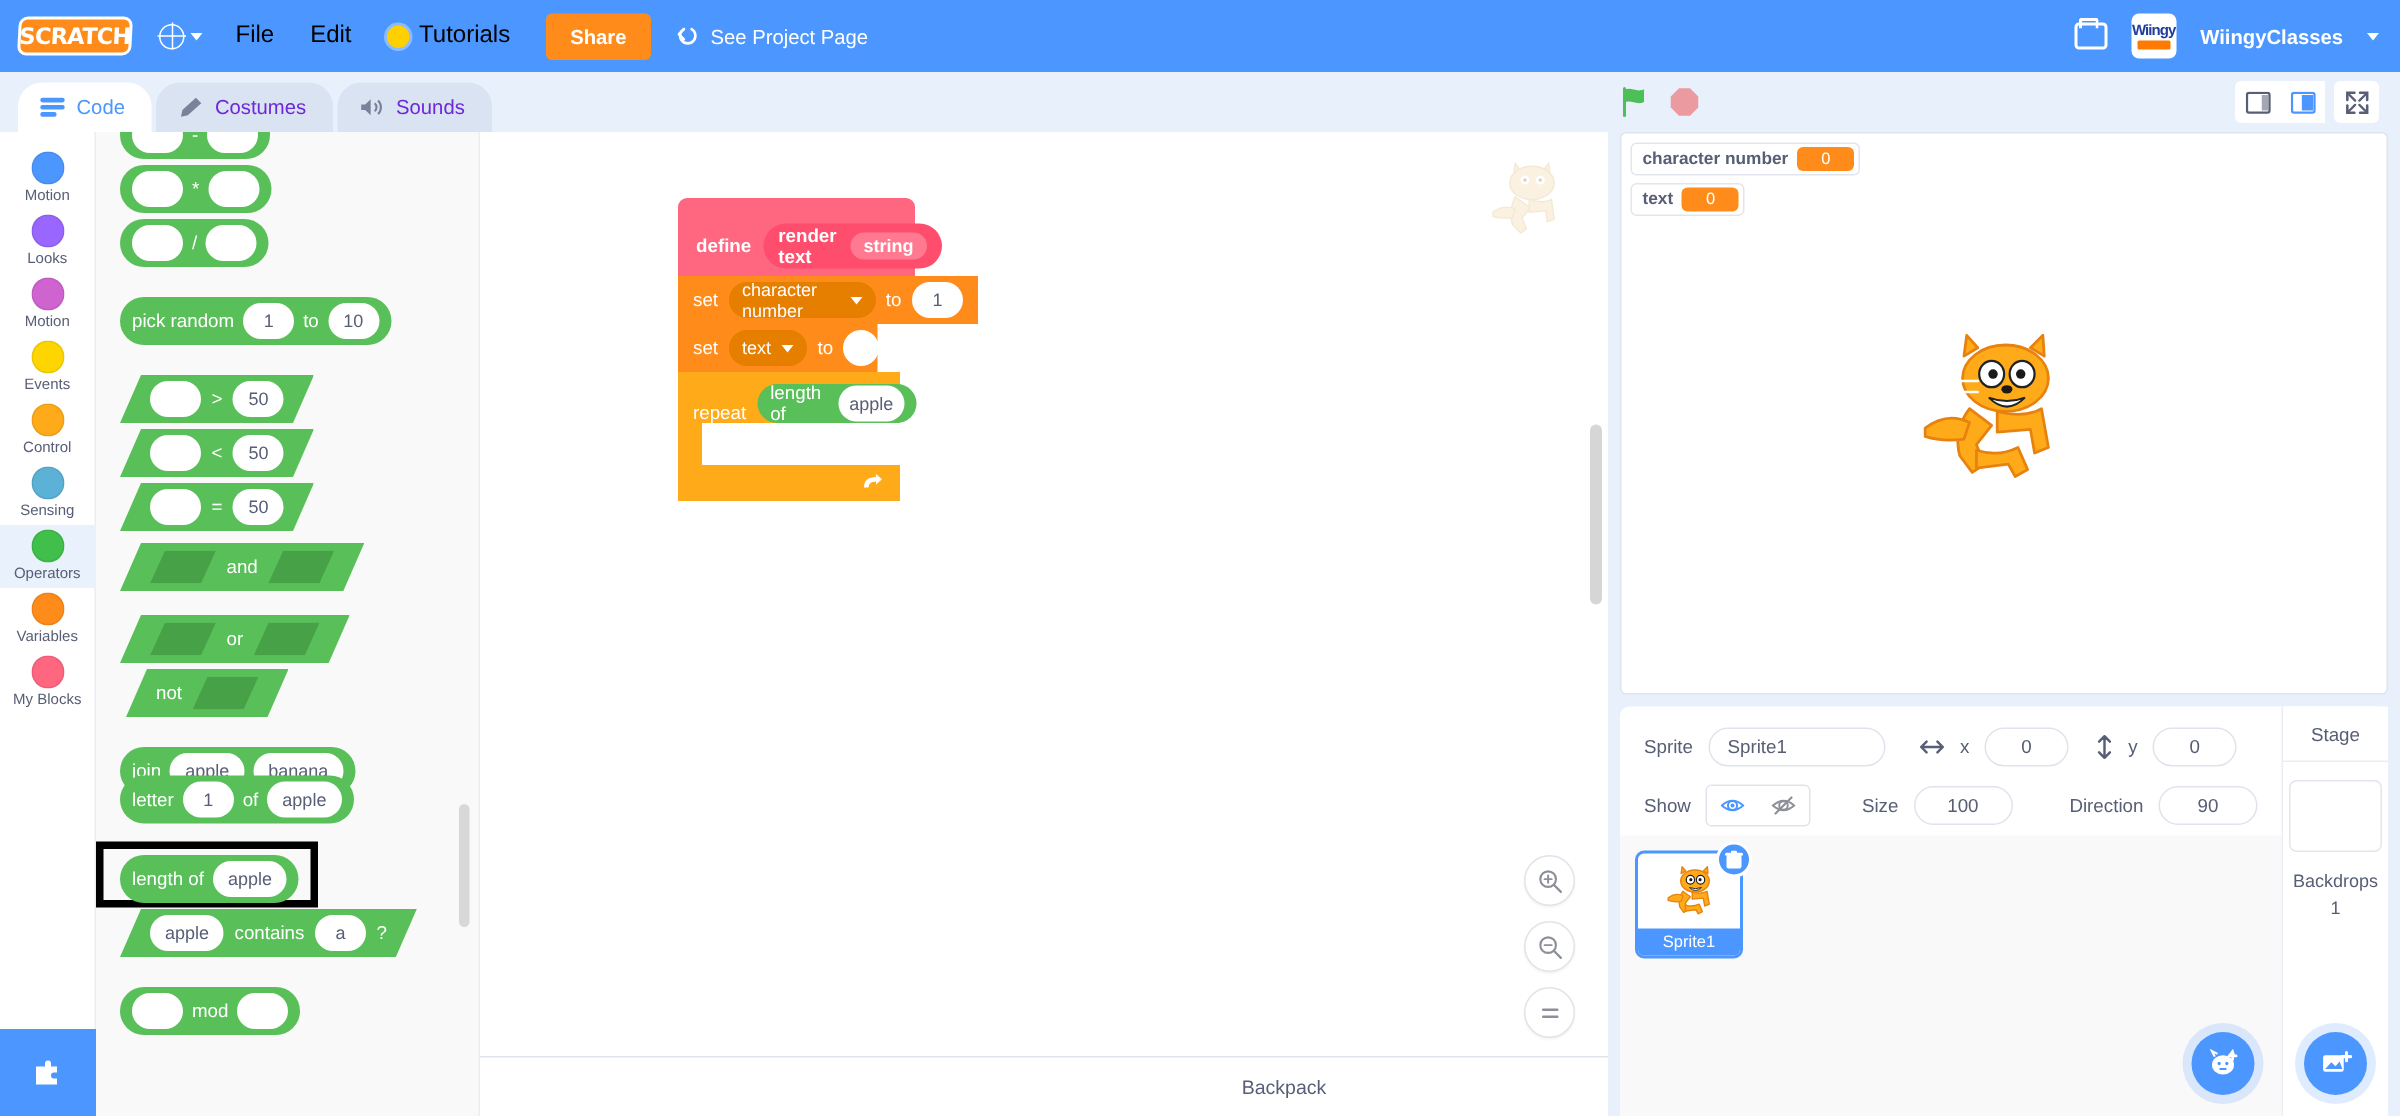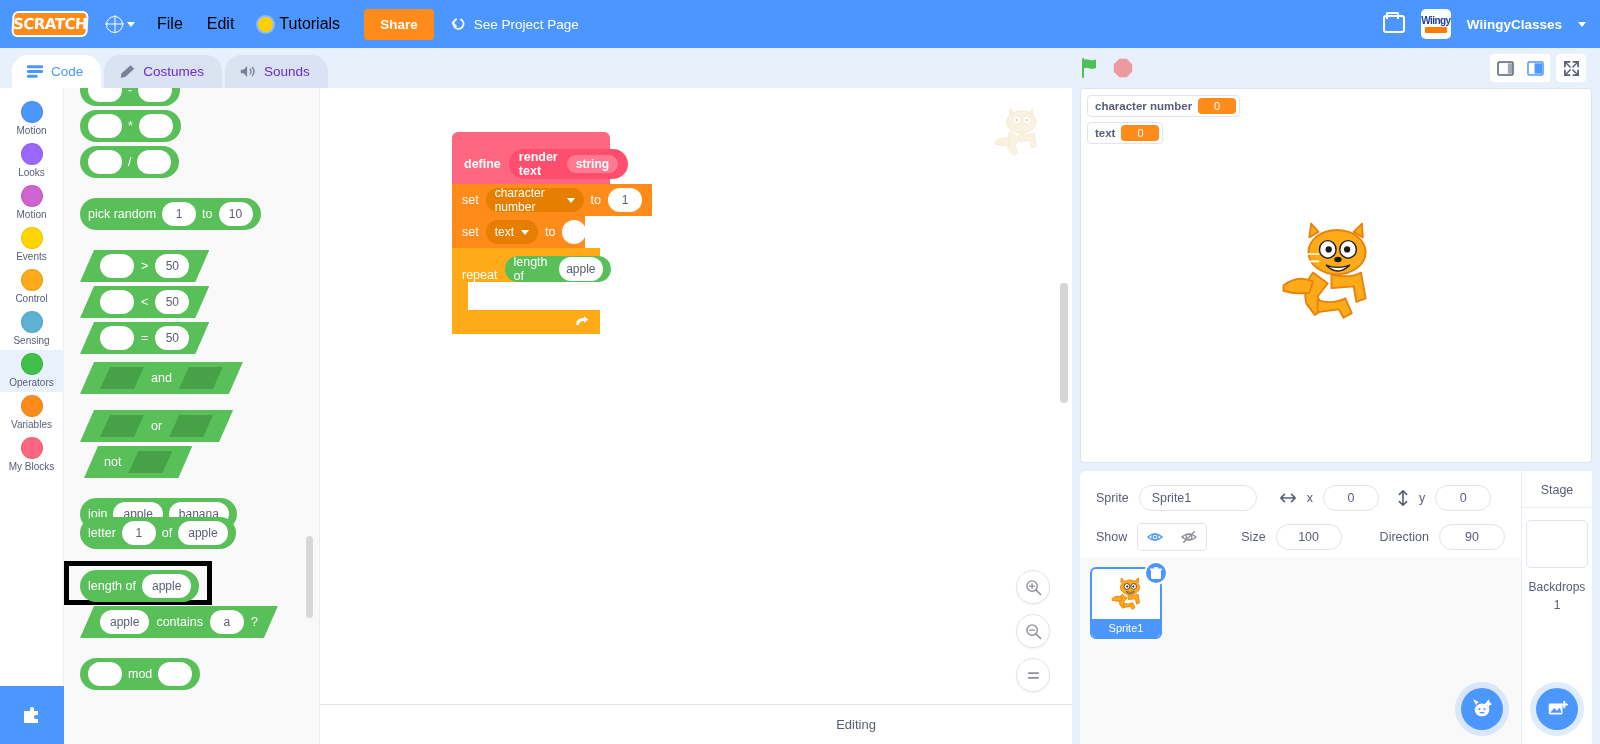--- a/index.html
+++ b/index.html
@@ -553,21 +553,21 @@
         <svg width="17" height="17" viewBox="0 0 18 18">
           <path d="M4 6.5 h10 M4 11.5 h10" stroke="#8d9099" stroke-width="1.7" stroke-linecap="round"></path>
         </svg>
       </div>
     </div>
 
     <div class="vscroll"></div>
     <div class="hscroll"></div>
 
     <div class="backpack">
-      <span>Editing</span>
+      <span>Backpack</span>
     </div>
   </div>
 
   <div class="stagecol">
 
     <div class="stage">
       <div class="monitor" style="left:6px;top:6px;">
         <span class="mon-lbl">character number</span>
         <span class="mon-val">0</span>
       </div>

